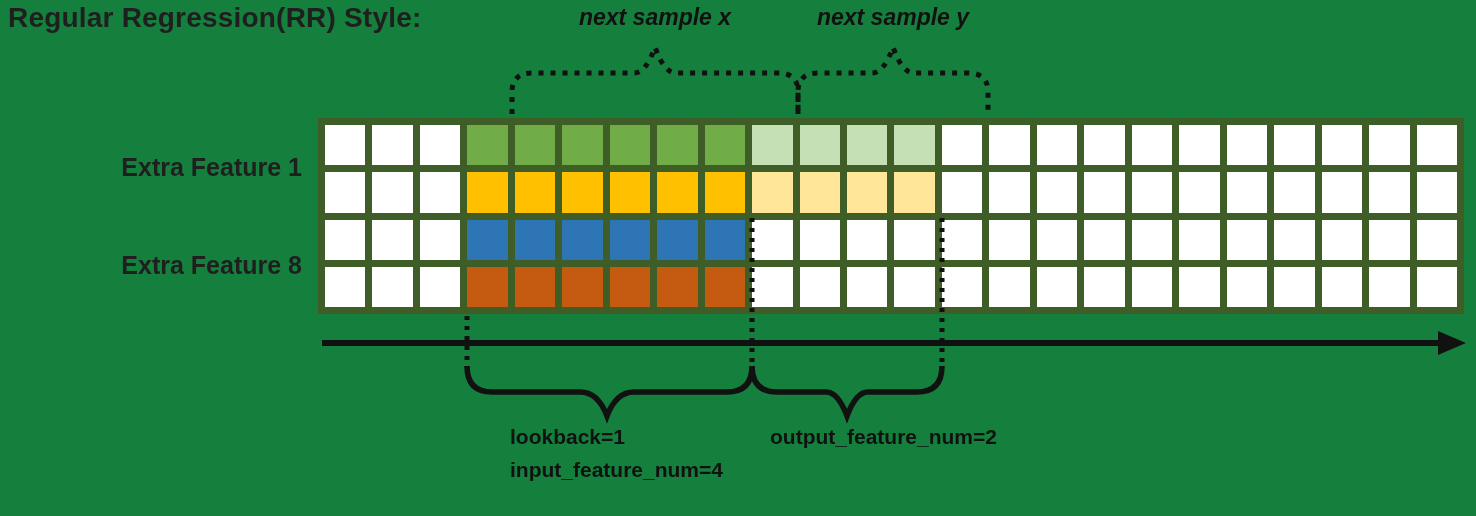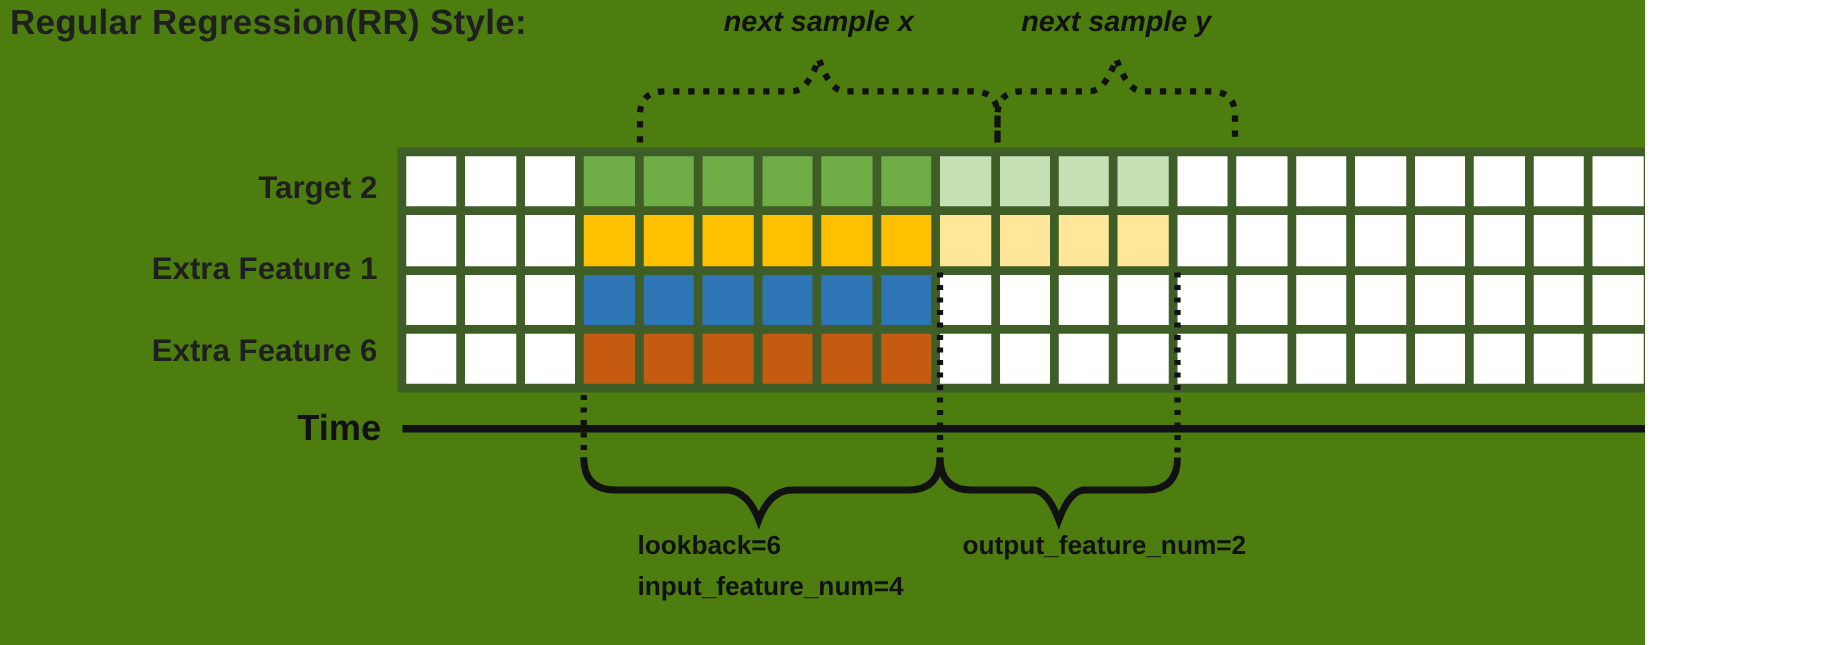--- a/index.html
+++ b/index.html
@@ -1,17 +1,17 @@
 <!DOCTYPE html>
 <html><head>
 <meta charset="utf-8">
 <style>
   html,body{margin:0;padding:0;background:#ffffff;}
   .canvas{
-    position:relative;width:1316px;height:516px;background:#4d7c0f;overflow:hidden;
+    position:relative;width:1476px;height:516px;background:#15803d;overflow:hidden;
     font-family:"Liberation Sans", sans-serif;color:#1a1a1a;
   }
   .title{
     position:absolute;left:8px;top:2px;font-size:28px;font-weight:bold;
     letter-spacing:0.2px;color:#1f1f1f;
   }
   .next-label{
     position:absolute;top:4px;width:240px;text-align:center;
     font-size:23px;font-weight:bold;font-style:italic;color:#111;
   }
@@ -46,23 +46,22 @@
 <body>
 
 <div class="canvas">
 
   <div class="title">Regular Regression(RR) Style:</div>
 
   <div class="next-label next-y">next sample y</div>
   <div class="next-label next-x">next sample x</div>
 
   <div class="row-labels">
-      <div class="row-label">Target 2</div>
       <div class="row-label">Extra Feature 1</div>
-      <div class="row-label">Extra Feature 6</div>
+      <div class="row-label">Extra Feature 8</div>
     </div>
 
   <div class="sample-grid" style="background: rgb(63, 93, 38); grid-template-columns: repeat(24, 1fr); grid-template-rows: repeat(4, 1fr);">
       <div class="cell" style="background: rgb(255, 255, 255);"></div>
       <div class="cell" style="background: rgb(255, 255, 255);"></div>
       <div class="cell" style="background: rgb(255, 255, 255);"></div>
       <div class="cell" style="background: rgb(112, 173, 71);"></div>
       <div class="cell" style="background: rgb(112, 173, 71);"></div>
       <div class="cell" style="background: rgb(112, 173, 71);"></div>
       <div class="cell" style="background: rgb(112, 173, 71);"></div>
@@ -168,24 +167,23 @@
     <path d="M 942 218 L 942 368" fill="none" stroke="#111" stroke-width="5" stroke-dasharray="4 6"></path>
 
     <line x1="322" y1="343" x2="1442" y2="343" stroke="#111" stroke-width="6"></line>
     <polygon points="1438,331 1466,343 1438,355" fill="#111"></polygon>
 
     <path d="M 467 366 Q 467 392 492 392 L 580 392 Q 598 392 607 416 Q 616 392 634 392 L 727 392 Q 752 392 752 366" fill="none" stroke="#111" stroke-width="5.5"></path>
 
     <path d="M 752 366 Q 752 392 777 392 L 826 392 Q 838 392 847 416 Q 856 392 868 392 L 917 392 Q 942 392 942 366" fill="none" stroke="#111" stroke-width="5.5"></path>
   </svg>
 
-  <div class="time-label">Time</div>
 
   <div class="annot annot-input">
-    <div>lookback=6</div>
+    <div>lookback=1</div>
     <div>input_feature_num=4</div>
   </div>
 
   <div class="annot annot-output">
     <div>output_feature_num=2</div>
   </div>
 
 </div>
 
 </body></html>

